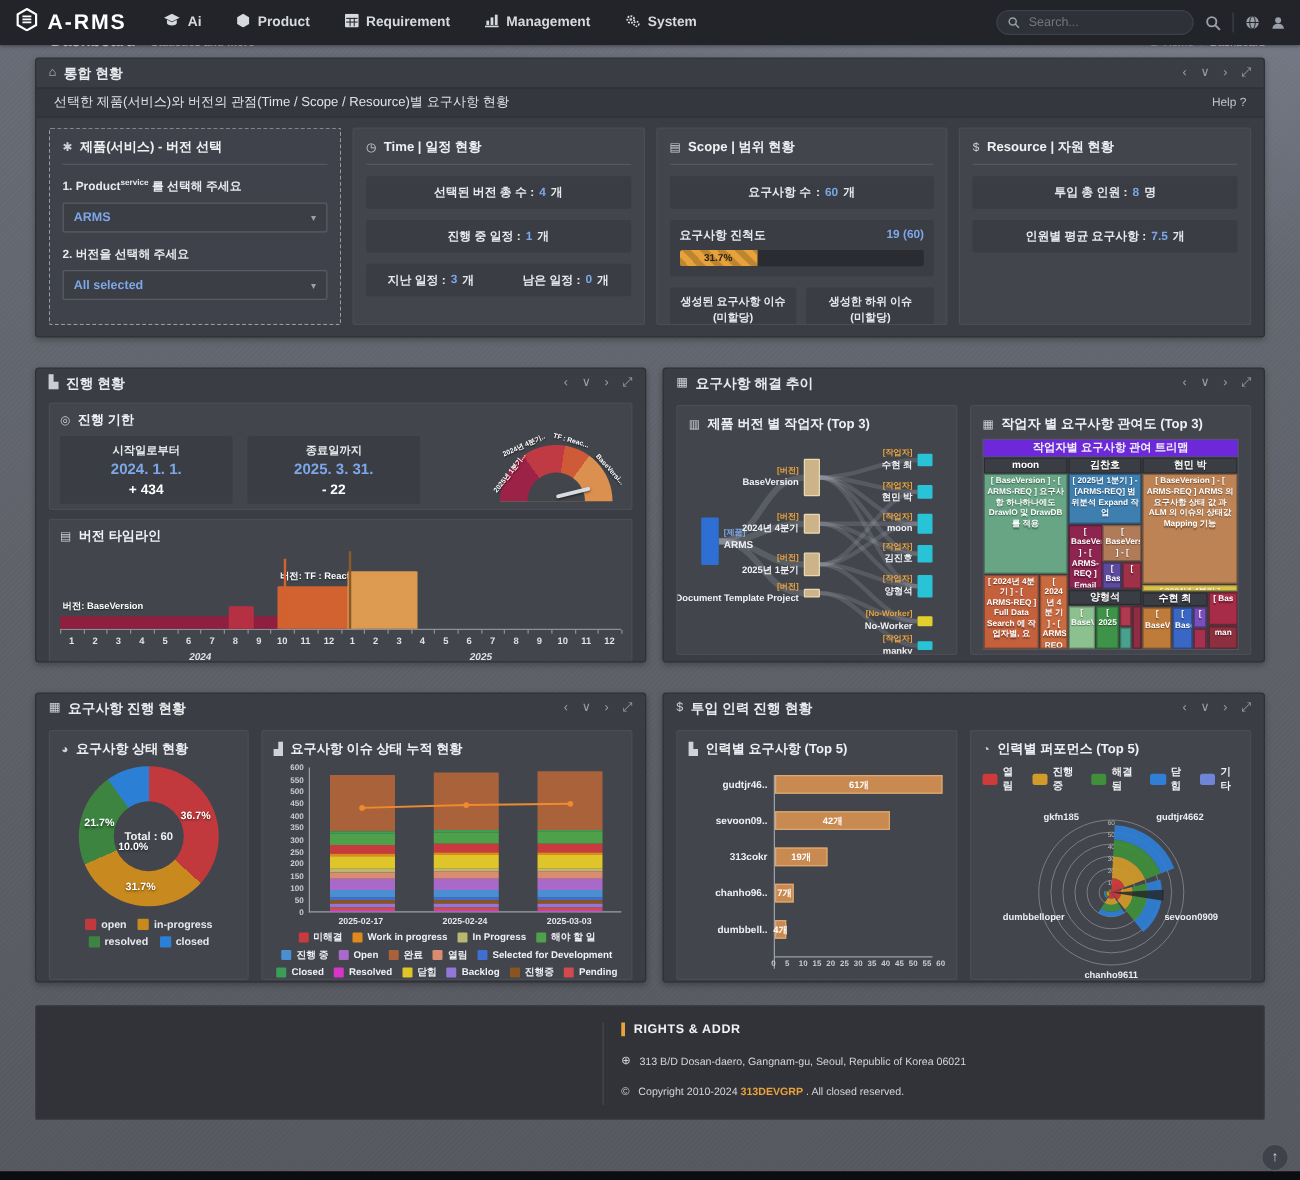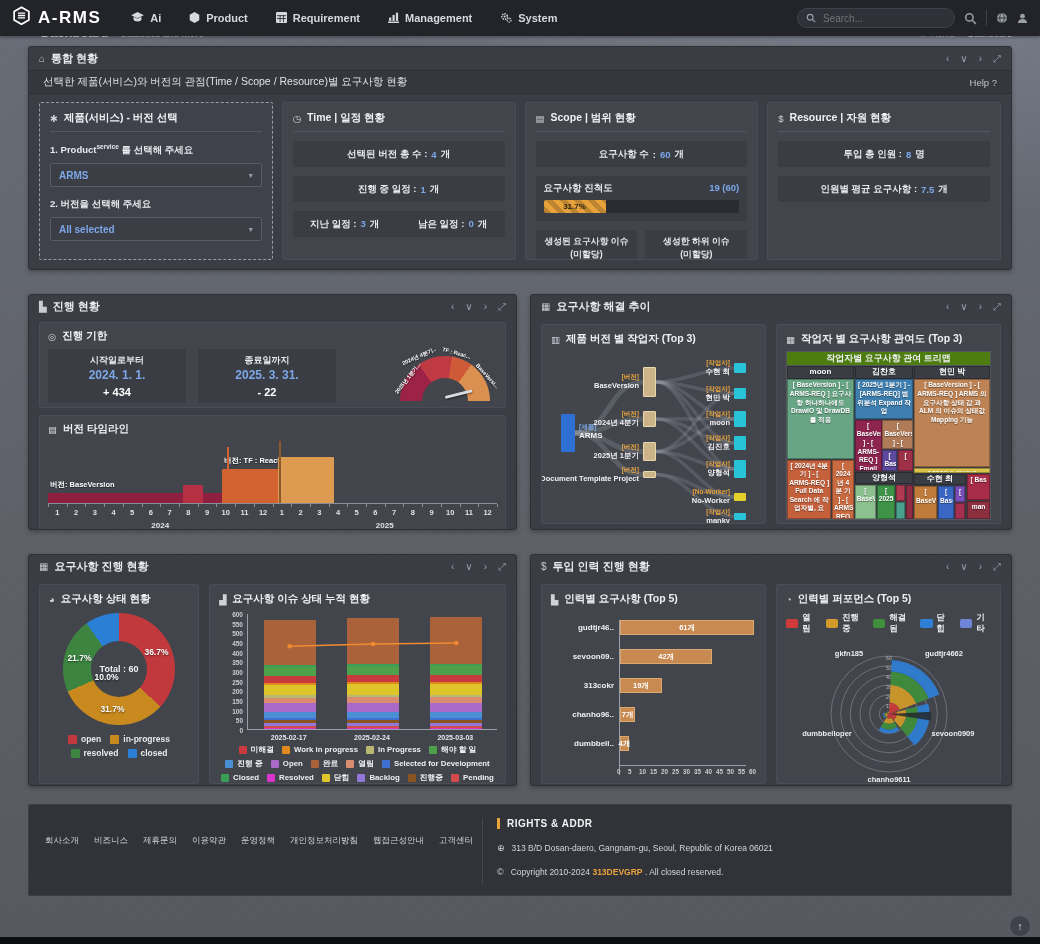--- a/index.html
+++ b/index.html
@@ -75,38 +75,38 @@
   .gauge { position:relative; margin-left:auto; width:104px; height:54px; }
   .gauge-arc { position:absolute; left:7px; bottom:2px; width:90px; height:45px; border-radius:90px 90px 0 0; }
   .gauge-hole { position:absolute; left:50%; bottom:2px; transform:translateX(-50%); width:46px; height:23px; border-radius:46px 46px 0 0; background:#42454c; }
   .gauge-needle { position:absolute; left:52px; bottom:4px; width:28px; height:3px; background:#d8dbdf; border-radius:2px; transform-origin:0 50%; transform:rotate(-14deg); box-shadow:0 1px 2px rgba(0,0,0,.5); }
   .gauge-lab { position:absolute; color:#fff; font-size:5.5px; font-weight:bold; text-shadow:0 1px 1px rgba(0,0,0,.6); white-space:nowrap; }
   .timeline-card { margin:7px 10px 0; padding:6px 8px; height:116px; }
   .tl-area { position:relative; height:92px; margin-top:2px; }
   .tl-axis { position:absolute; left:0; right:0; bottom:26px; border-top:1px solid #8a8e96; }
   .tl-tick { position:absolute; bottom:23px; width:0; height:3px; border-left:1px solid #8a8e96; }
   .tl-m { position:absolute; bottom:13px; text-align:center; color:#dfe2e6; font-size:7.5px; font-weight:bold; }
-  .tl-y { position:absolute; bottom:0; text-align:center; color:#dfe2e6; font-size:8px; font-weight:bold; }
+  .tl-y { position:absolute; bottom:0; text-align:center; color:#dfe2e6; font-size:8px; font-weight:bold;font-style:italic; }
   .tl-bar { position:absolute; bottom:27px; border-radius:1px 1px 0 0; }
   .tl-blab { position:absolute; color:#fff; font-size:7.5px; font-weight:bold; white-space:nowrap; text-shadow:0 1px 1px rgba(0,0,0,.5); }
   .tl-marker { position:absolute; bottom:27px; width:0; }
   
   .duo { display:flex; gap:10px; margin:6px 10px; }
   .duo .icard { flex:1; height:200px; padding:7px 9px; }
   
   .sk-area { position:relative; height:172px; margin-top:4px; }
   .sk-node { position:absolute; border-radius:1px; }
   .sk-lab { position:absolute; width:200px; text-align:right; line-height:1.25; }
   .sk-lab .tag { color:#e8a33d; font-size:6.5px; font-weight:bold; display:block; }
   .sk-lab .nm { color:#f0f1f4; font-size:7.5px; font-weight:bold; display:block; white-space:nowrap; }
   .sk-plab { position:absolute; text-align:left; line-height:1.3; }
   .sk-plab .tag { color:#7aa9e9; font-size:6.5px; font-weight:bold; display:block; }
   .sk-plab .nm { color:#f0f1f4; font-size:8px; font-weight:bold; display:block; }
   
-  .tm-head { margin-top:5px; height:15px; background:#4d7c0f; border:1px solid #53565e; color:#eef0f3; font-size:9px; font-weight:bold; display:flex; align-items:center; justify-content:center; }
+  .tm-head { margin-top:5px; height:15px; background:#6d28d9; border:1px solid #53565e; color:#eef0f3; font-size:9px; font-weight:bold; display:flex; align-items:center; justify-content:center; }
   .tm-body { position:relative; height:154px; border:1px solid #53565e; border-top:none; background:#393c42; overflow:hidden; }
   .tm-cell { position:absolute; overflow:hidden; color:#fff; font-size:6.6px; font-weight:bold; text-align:center; line-height:1.3; padding:1px; border:1px solid rgba(0,0,0,.28); text-shadow:0 1px 1px rgba(0,0,0,.45); }
   .tm-cell.hd { background:#3a3d43; display:flex; align-items:center; justify-content:center; font-size:8px; }
   
   .donut-card { flex:0 0 160px !important; }
   .donut { position:relative; width:112px; height:112px; margin:7px auto 0; }
   .donut-ring { width:112px; height:112px; border-radius:50%; }
   .donut-hole { position:absolute; inset:28px; background:#42454c; border-radius:50%; display:flex; align-items:center; justify-content:center; color:#eef0f3; font-size:9px; font-weight:bold; }
   .donut-lab { position:absolute; width:30px; text-align:center; color:#fff; font-size:8.5px; font-weight:bold; text-shadow:0 1px 2px rgba(0,0,0,.6); }
   .d-legend { display:flex; flex-wrap:wrap; justify-content:center; gap:4px 9px; margin-top:9px; font-size:8.5px; color:#e6e9ed; font-weight:bold; padding:0 6px; }
@@ -862,30 +862,20 @@
                 <text x="38" y="102" font-size="7.5" font-weight="bold" fill="#eceef1" text-anchor="middle">dumbbelloper</text>
                 <text x="60" y="22" font-size="7.5" font-weight="bold" fill="#eceef1" text-anchor="middle">gkfn185</text>
               </svg></div>
         </div>
       </div>
     </div>
   </div>
 
   <div class="footer">
     <div class="fcol1">
-      <div class="f-links">
-          <span>회사소개</span>
-          <span>비즈니스</span>
-          <span>제휴문의</span>
-          <span>이용약관</span>
-          <span>운영정책</span>
-          <span>개인정보처리방침</span>
-          <span>웹접근성안내</span>
-          <span>고객센터</span>
-        </div>
     </div>
     <div class="fcol3">
       <div class="f-title">
           <span class="f-bar"></span>
           <span>RIGHTS &amp; ADDR</span>
         </div>
       <div class="f-line">
           <span class="fi">⊕</span>
           <span>313 B/D Dosan-daero, Gangnam-gu, Seoul, Republic of Korea 06021</span>
         </div>

